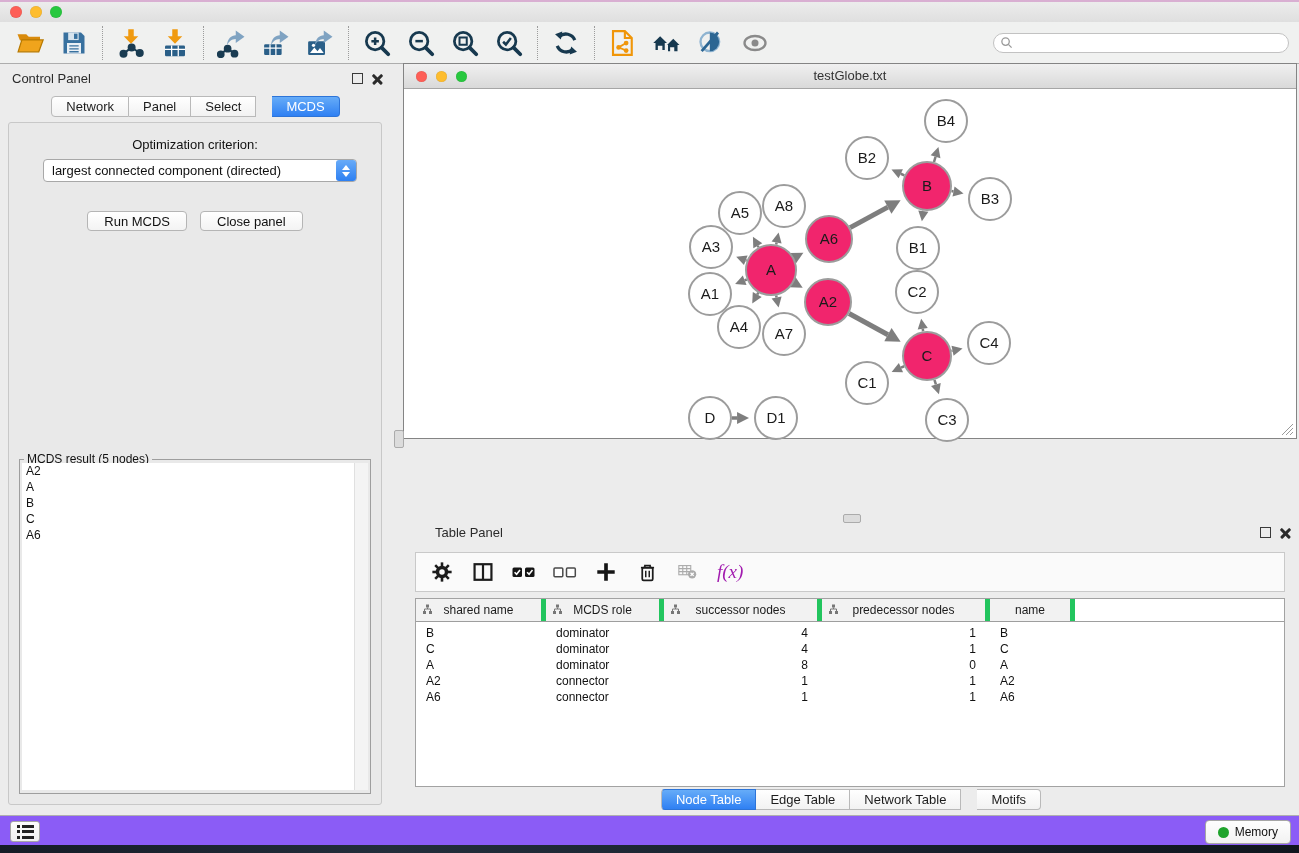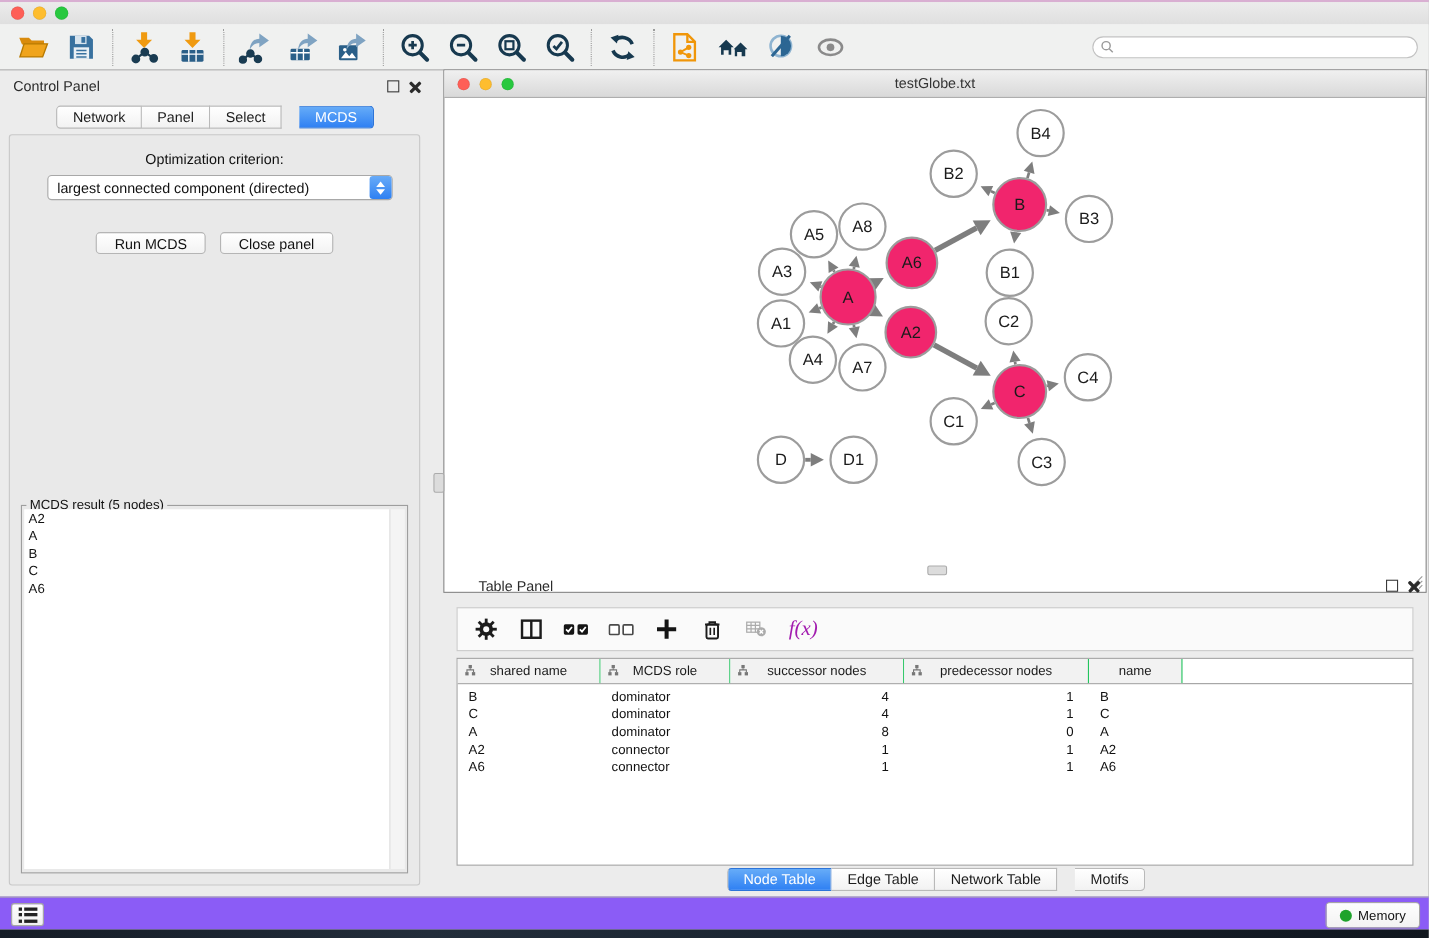--- a/index.html
+++ b/index.html
@@ -55,21 +55,21 @@
   .btn-row{position:absolute;top:70px;left:0;right:0;display:flex;justify-content:center;gap:13px;}
   .mac-btn{height:20px;padding:0 16px;background:linear-gradient(#FFFFFF,#F3F3F3);
            border:1px solid #B5B5B5;border-radius:4px;font-size:13px;color:#111;
            font-family:"Liberation Sans",sans-serif;margin-top:18px;}
   .result-group{position:absolute;left:10px;right:10px;top:336px;bottom:10px;border:1px solid #9E9E9E;}
   .result-legend{position:absolute;top:-8px;left:4px;font-size:12px;color:#111;background:#E9E9E9;padding:0 3px;}
   .result-list{position:absolute;left:2px;top:3px;right:16px;bottom:3px;background:#fff;overflow:hidden;}
   .result-item{font-size:12px;line-height:16px;padding-left:4px;color:#111;}
   .result-scroll{position:absolute;top:3px;bottom:3px;right:2px;width:13px;background:#F4F4F4;border-left:1px solid #E0E0E0;}
   
-  .network-window{position:absolute;left:403px;top:63px;width:894px;height:476px;background:#fff;
+  .network-window{position:absolute;left:403px;top:63px;width:894px;height:376px;background:#fff;
                   border:1px solid #848484;box-sizing:border-box;}
   .nw-titlebar{position:absolute;left:0;top:0;right:0;height:24px;
                background:linear-gradient(#F0F0F0,#D9D9D9);border-bottom:1px solid #A6A6A6;}
   .nw-lights{position:absolute;left:12px;top:7px;display:flex;gap:9px;}
   .nw-lights .light{width:11px;height:11px;}
   .nw-title{position:absolute;left:0;right:0;top:4px;text-align:center;font-size:13px;color:#333;}
   .nw-canvas{position:absolute;left:0;top:25px;right:0;bottom:0;}
   .resize-grip{position:absolute;right:2px;bottom:2px;width:15px;height:15px;}
   .splitter-v{position:absolute;left:394px;top:430px;width:8px;height:16px;background:#DCDCDC;
               border:1px solid #ABABAB;border-radius:2px;}
@@ -78,21 +78,21 @@
   
   .table-panel{position:absolute;left:403px;top:519px;width:896px;height:296px;}
   .tp-title{position:absolute;left:32px;top:6px;font-size:13px;color:#2B2B2B;}
   .tp-toolbar{position:absolute;left:12px;right:14px;top:33px;height:40px;background:#FAFAFA;
               border:1px solid #C9C9C9;display:flex;align-items:center;padding-left:14px;gap:17px;box-sizing:border-box;}
   .tp-tool{width:24px;height:24px;display:flex;align-items:center;justify-content:center;}
   .fx-label{font-family:"Liberation Serif",serif;font-style:italic;font-size:19px;color:#a21caf;}
   .tp-table{position:absolute;left:12px;right:14px;top:79px;height:187px;background:#fff;
             border:1px solid #A2A2A2;overflow:hidden;}
   .thead{display:flex;height:22px;border-bottom:1px solid #9E9E9E;}
-  .th{background:#F2F2F2;border-right:1px solid #22c55e;box-sizing:border-box;display:flex;
+  .th{background:#F2F2F2;border-right:5px solid #22c55e;box-sizing:border-box;display:flex;
       align-items:center;font-size:12px;color:#1b1b1b;position:relative;}
   .th .th-label{flex:1;text-align:center;}
   .th .tree-ico{position:absolute;left:6px;top:5px;}
   .tr{display:flex;height:16px;align-items:center;}
   .td{font-size:12px;color:#111;box-sizing:border-box;white-space:nowrap;overflow:hidden;}
   .tbody{padding-top:3px;}
   .tp-tabs{position:absolute;left:0;right:0;top:270px;justify-content:center;}
   
   .status-bar{position:absolute;left:0;top:815px;width:100%;height:30px;background:#8b5cf6;
               border-top:1px solid #AFAFAF;box-sizing:border-box;}

